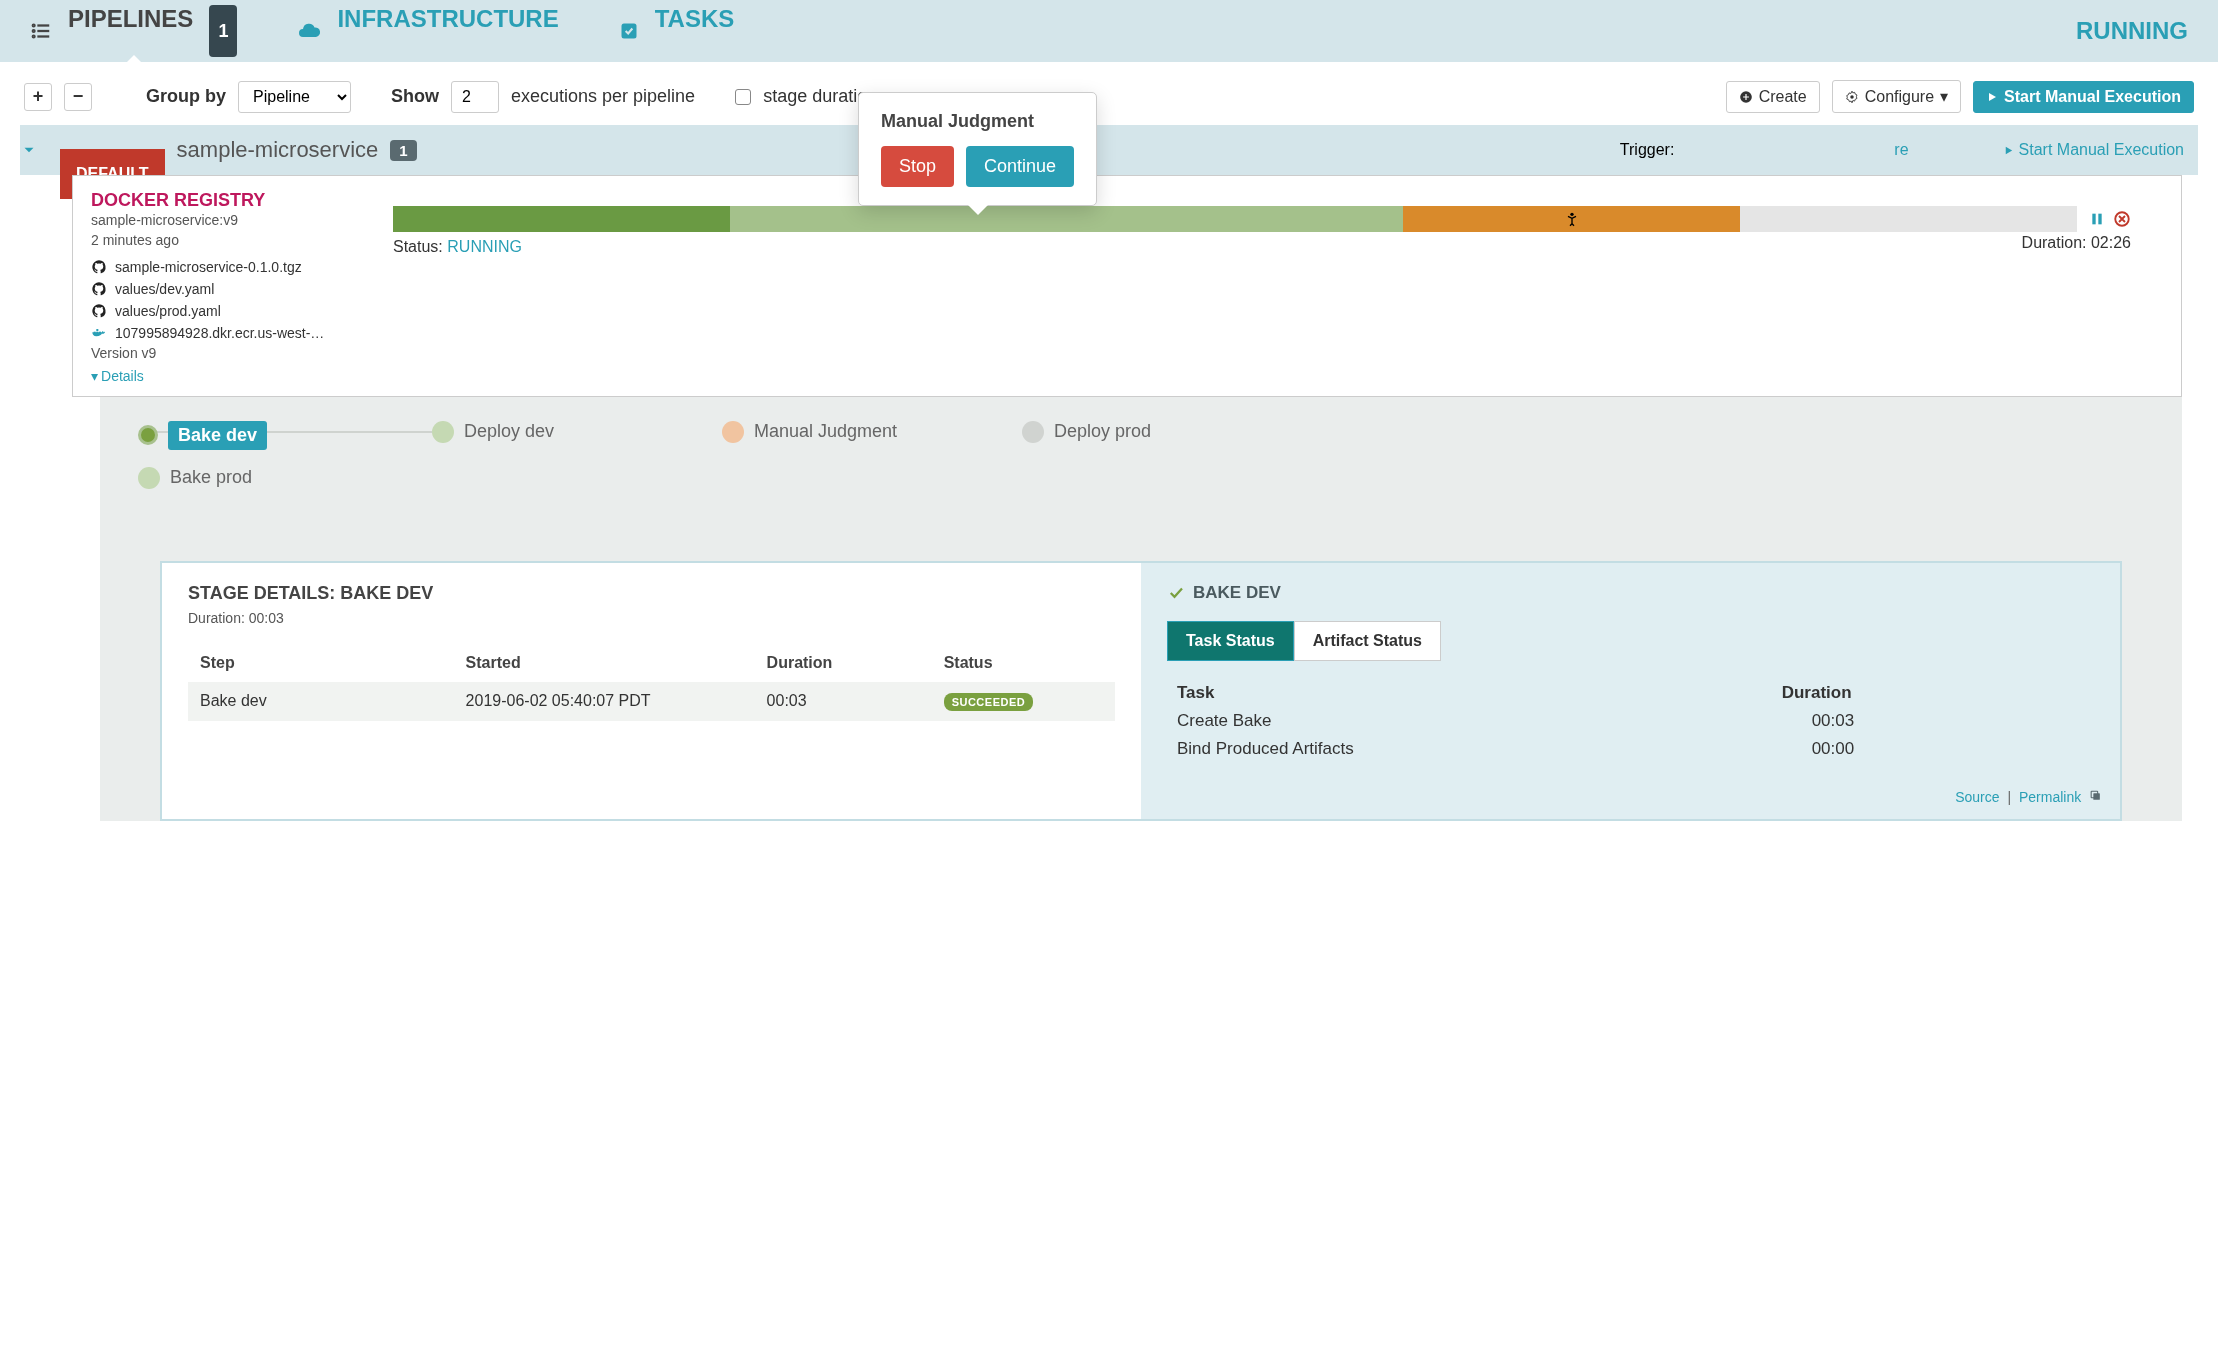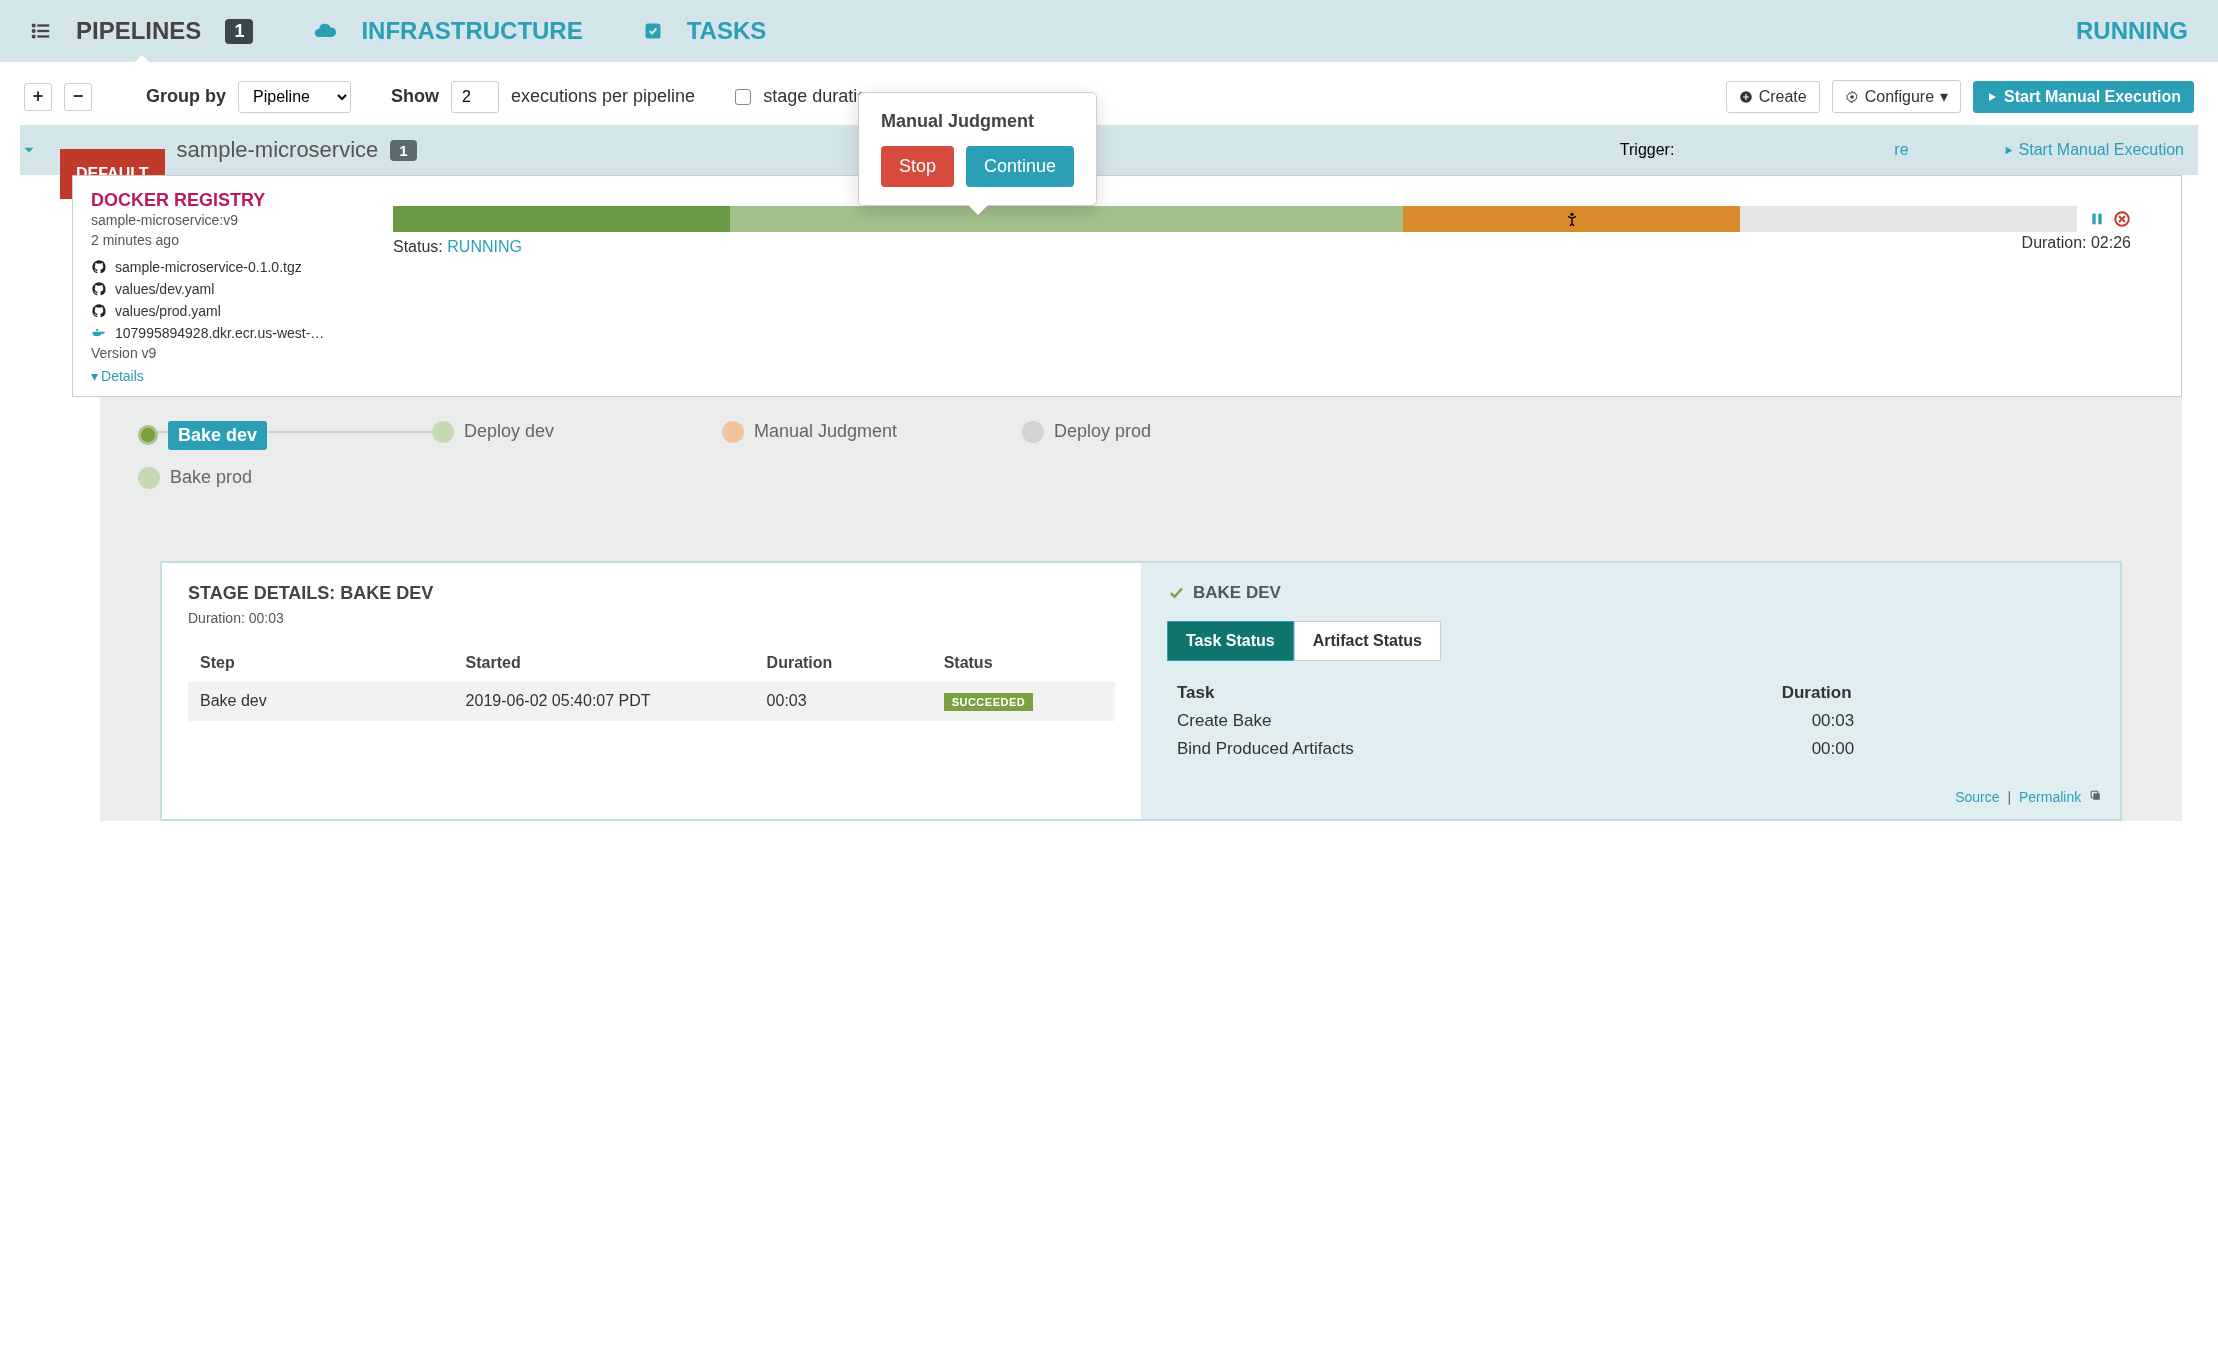--- a/index.html
+++ b/index.html
@@ -1,19 +1,19 @@
 <!DOCTYPE html>
 <html><head>
 <meta charset="utf-8">
 <style>
 * { box-sizing: border-box; margin: 0; padding: 0; }
 body { font-family: -apple-system, "Helvetica Neue", Arial, sans-serif; font-size: 14px; color: #333; background: #fff; }
 
 .top-tabs { background: #d4e5ea; display: flex; align-items: center; height: 62px; padding: 0 0; position: relative; }
-.top-tabs .tab { padding: 0 30px; height: 52px; display: flex; align-items: center; font-size: 24px; font-weight: 600; color: #2a9fb5; cursor: pointer; gap: 24px; }
+.top-tabs .tab { padding: 0 30px; height: 52px; display: flex; font-size: 24px; font-weight: 600; color: #2a9fb5; cursor: pointer; gap: 16px; }
 .top-tabs .tab.active { color: #444; position: relative; }
 .top-tabs .tab.active::after { content:""; position:absolute; bottom:-10px; left:50%; transform:translateX(-50%); width:0; height:0; border-left:12px solid transparent; border-right:12px solid transparent; border-bottom:12px solid #fff; }
 .top-tabs .right { margin-left: auto; padding-right: 30px; font-size: 24px; font-weight: 600; color: #2a9fb5; cursor:pointer; }
 .badge-sm { background:#36474f; color:#fff; border-radius:4px; padding:2px 9px; font-size:18px; font-weight:600; display:inline-flex; align-items:center; justify-content:center; }
 
 .icon { display:inline-flex; align-items:center; justify-content:center; }
 
 .toolbar { padding: 18px 24px 12px 24px; display:flex; align-items:center; gap:12px; background:#fff; }
 .icon-btn { width:28px; height:28px; border:1px solid #ccc; border-radius:3px; background:#fff; display:flex; align-items:center; justify-content:center; font-size:18px; font-weight:bold; cursor:pointer; }
 .toolbar label { font-size:18px; font-weight:600; color:#333; }
@@ -75,21 +75,21 @@
 .node-label.active { background:#2a9fb5; color:#fff; padding:4px 10px; border-radius:3px; font-weight:600; }
 .node-line { position:absolute; height:2px; background:#cfd3cf; top:10px; }
 
 .details-card { background:#fff; border:2px solid #c3dde3; border-top:2px solid #c3dde3; margin:20px 36px 0 36px; display:flex; min-height:260px; }
 .details-left { flex:1; padding:20px 26px; }
 .details-left h3 { font-size:18px; font-weight:700; color:#444; }
 .details-left .dur { font-size:14px; color:#555; margin:6px 0 18px 0; }
 .step-header, .step-row { display:grid; grid-template-columns: 1.5fr 1.7fr 1fr 0.9fr; padding:10px 12px; font-size:16px; }
 .step-header { font-weight:700; color:#444; }
 .step-row { background:#f1f3f1; }
-.succeeded { background:#7aa03f; color:#fff; font-size:11px; font-weight:700; letter-spacing:0.5px; padding:3px 8px; border-radius:0; display:inline-block; }
+.succeeded { background:#7aa03f; color:#fff; font-size:11px; font-weight:700; letter-spacing:0.5px; padding:3px 8px; border-radius:8px; display:inline-block; }
 
 .details-right { flex:1; background:#e0eef2; padding:20px 26px; position:relative; }
 .bake-title { font-size:17px; font-weight:700; color:#4a5a5f; display:flex; align-items:center; gap:8px; }
 .tab-row { display:flex; margin:18px 0; }
 .dtab { padding:10px 18px; font-size:16px; font-weight:600; border:1px solid #ccc; background:#fff; cursor:pointer; }
 .dtab.active { background:#0f766e; color:#fff; border-color:#2a9fb5; }
 .task-table-h, .task-table-r { display:grid; grid-template-columns: 2fr 1fr; font-size:17px; padding:4px 10px; }
 .task-table-h { font-weight:700; color:#333; }
 .task-table-r .r { text-align:left; padding-left:30px; }
 .footer-links { position:absolute; bottom:14px; right:18px; font-size:14px; color:#2a9fb5; }

